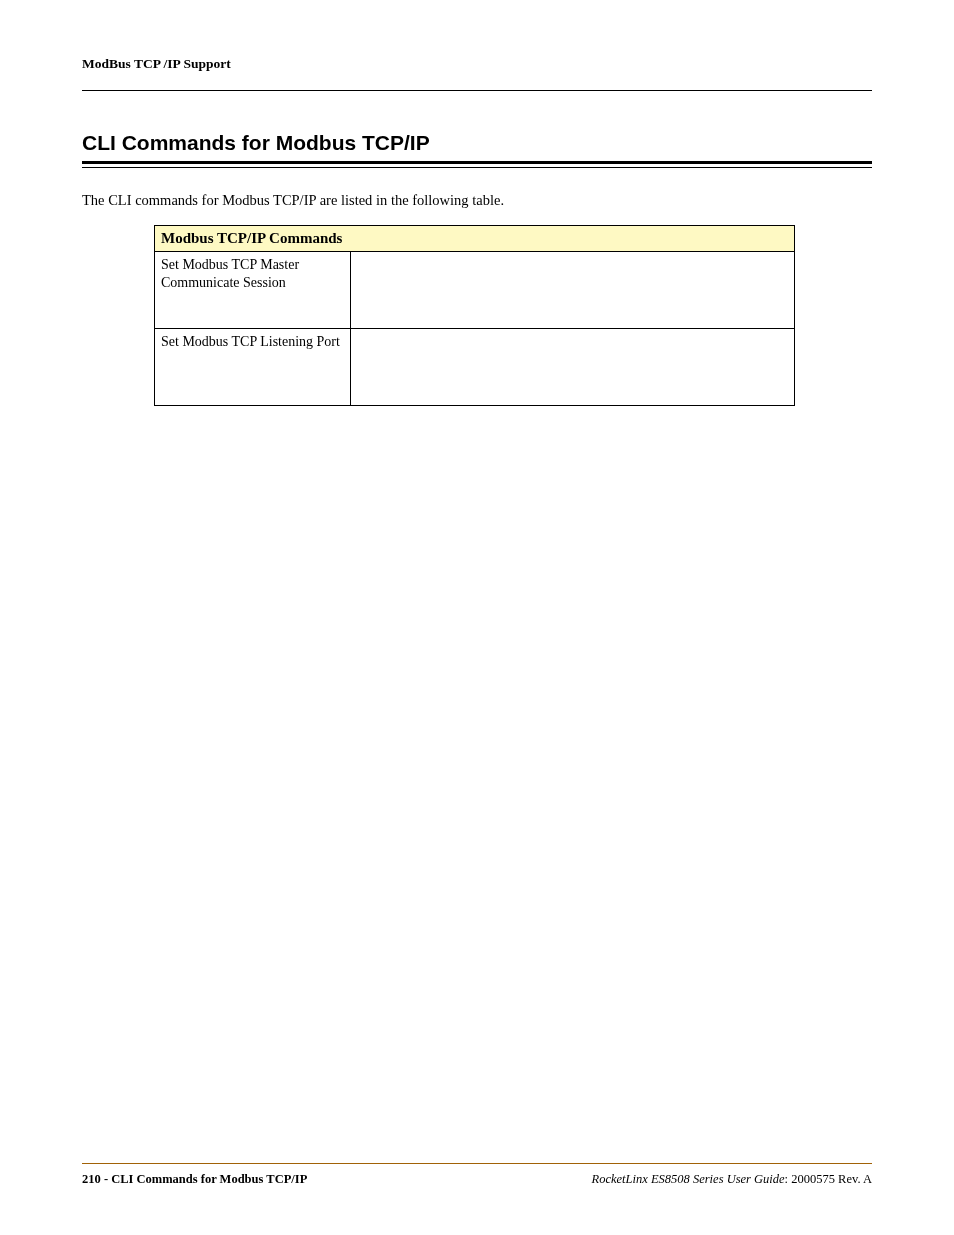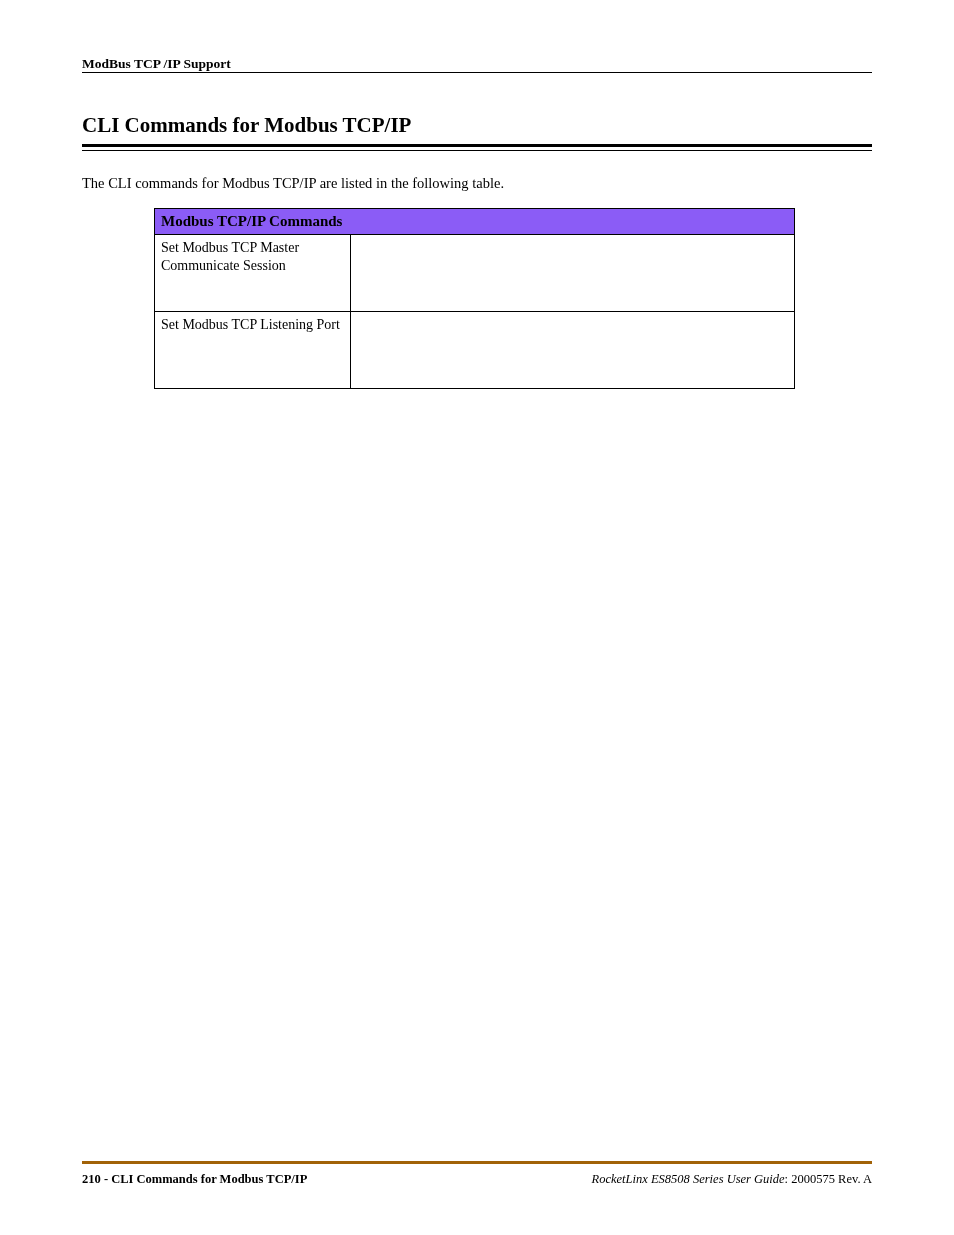--- a/index.html
+++ b/index.html
@@ -10,26 +10,26 @@
     color: #000;
     background: #fff;
     width: 954px;
     height: 1235px;
     box-sizing: border-box;
     position: relative;
   }
   .running-head {
     font-weight: bold;
     font-size: 13.5px;
-    padding-bottom: 0;
+    padding-bottom: 18px;
     border-bottom: 1px solid #000;
     margin-bottom: 40px;
   }
   .section-title {
-    font-family: Liberation Serif, serif;
+    font-family: Liberation Sans, sans-serif;
     font-weight: bold;
     font-size: 21px;
     margin: 0 0 6px 0;
   }
   .title-rule {
     border: none;
     border-top: 3px solid #000;
     border-bottom: 1px solid #000;
     height: 3px;
     margin: 0 0 24px 0;
@@ -39,21 +39,21 @@
   }
   .cmd-table {
     border-collapse: collapse;
     margin-left: 72px;
     width: 640px;
     table-layout: fixed;
   }
   .cmd-table col.c1 { width: 196px; }
   .cmd-table col.c2 { width: 444px; }
   .cmd-table th {
-    background: #8b5cf6;
+    background: #fef9c3;
     font-weight: bold;
     text-align: left;
     font-size: 15px;
     padding: 4px 6px;
     border: 1px solid #000;
     font-family: "Century Schoolbook", "New Century Schoolbook", Georgia, serif;
   }
   .cmd-table td {
     border: 1px solid #000;
     vertical-align: top;
@@ -64,21 +64,21 @@
     line-height: 1.25;
   }
   .cmd-table tr.short td { height: 18px; }
   .cmd-table tr.tall  td { height: 58px; }
   .cmd-table tr.tall2 td { height: 68px; }
   .footer {
     position: absolute;
     left: 82px;
     right: 82px;
     bottom: 48px;
-    border-top: 3px solid #a16207;
+    border-top: 1px solid #a16207;
     padding-top: 8px;
     display: flex;
     justify-content: space-between;
     font-size: 12.5px;
   }
   .footer .left  { font-weight: bold; }
   .footer .right { }
   .footer .right .ital { font-style: italic; margin-left: 40px; }
 </style>
 </head>

